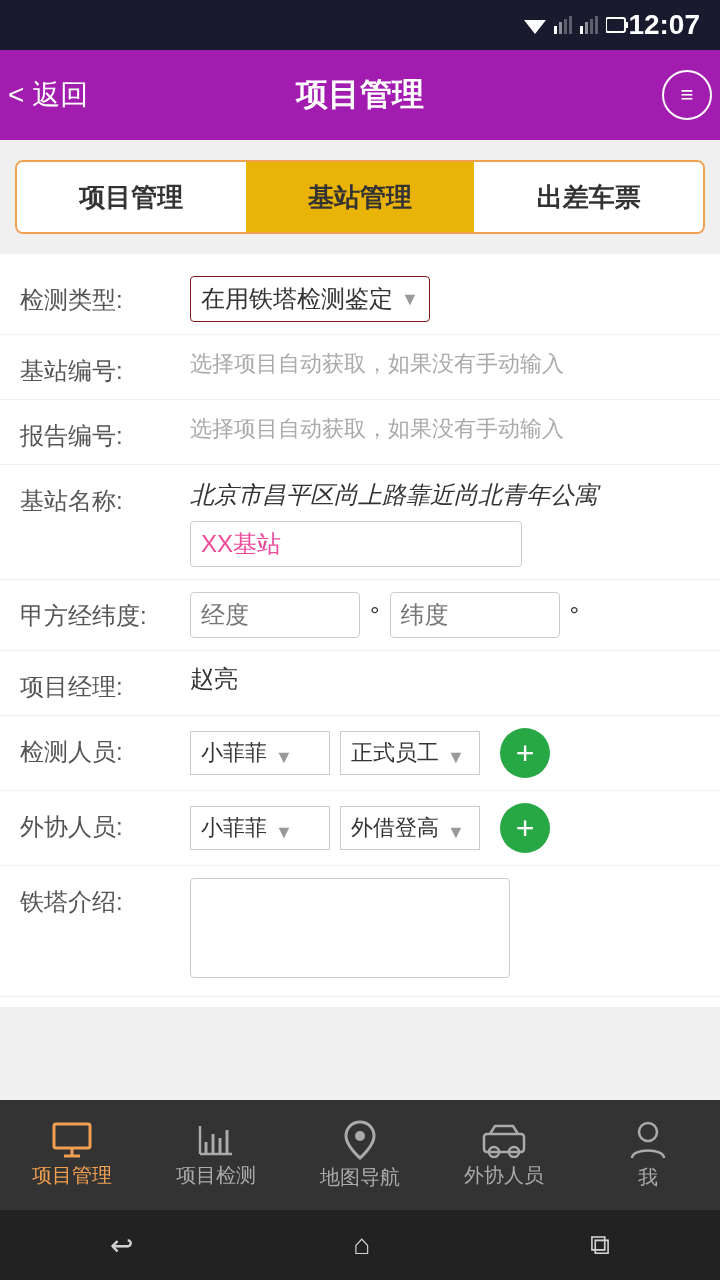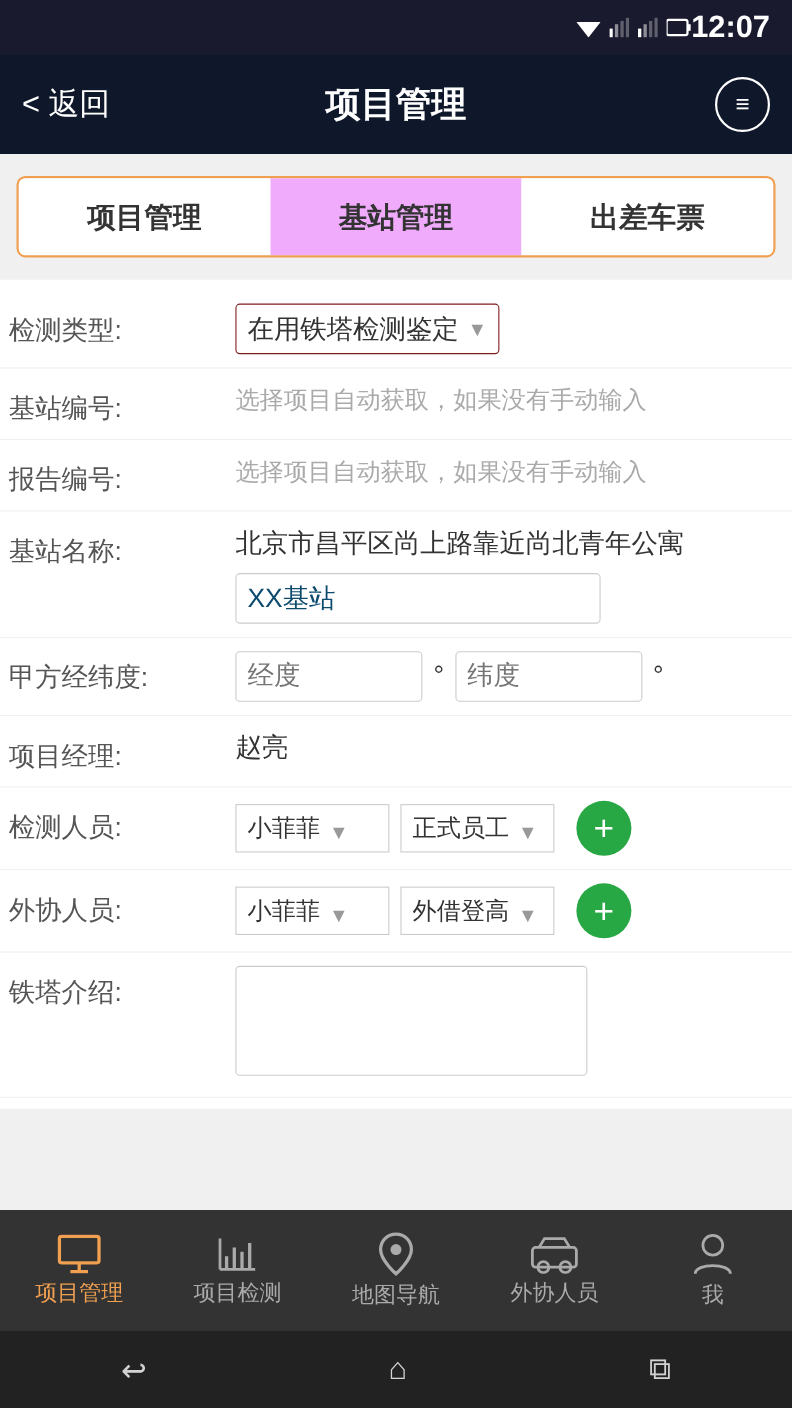--- a/index.html
+++ b/index.html
@@ -35,25 +35,25 @@
       gap: 8px;
     }
     .status-icons svg {
       fill: white;
     }
 
     
     .header {
       width: 100%;
       height: 90px;
-      background: #0f172a;
+      background: #a21caf;
       display: flex;
       align-items: center;
       justify-content: space-between;
-      padding: 0 20px;
+      padding: 0 8px;
     }
     .back-btn {
       color: white;
       font-size: 28px;
       cursor: pointer;
       display: flex;
       align-items: center;
       gap: 4px;
     }
     .header-title {
@@ -96,36 +96,35 @@
       display: flex;
       align-items: center;
       justify-content: center;
       font-size: 26px;
       font-weight: bold;
       cursor: pointer;
       background: white;
       color: #333;
     }
     .tab.active {
-      background: #f0abfc;
+      background: #eab308;
       color: #333;
     }
 
     
     .form-container {
       background: white;
       padding: 10px 0;
     }
     .form-row {
       display: flex;
       align-items: flex-start;
-      padding: 12px 8px;
+      padding: 12px 20px;
       border-bottom: 1px solid #f0f0f0;
       min-height: 60px;
-      gap: 36px;
     }
     .form-label {
       width: 170px;
       font-size: 24px;
       color: #555;
       padding-top: 8px;
       flex-shrink: 0;
     }
     .form-value {
       flex: 1;
@@ -146,34 +145,35 @@
     .select-arrow {
       margin-left: 8px;
       color: #999;
       font-size: 18px;
     }
     .input-box {
       border: 1px solid #ccc;
       border-radius: 4px;
       padding: 8px 10px;
       font-size: 24px;
-      color: #0c4a6e;
+      color: #ec4899;
       background: white;
       display: block;
     }
     .input-hint {
       font-size: 22px;
       color: #aaa;
       line-height: 1.5;
     }
     .station-name-auto {
       font-size: 24px;
       color: #333;
       line-height: 1.5;
       margin-bottom: 8px;
+      font-style: italic;
     }
     .coord-row {
       display: flex;
       align-items: center;
       gap: 10px;
     }
     .coord-input {
       width: 170px;
       border: 1px solid #ccc;
       border-radius: 4px;

